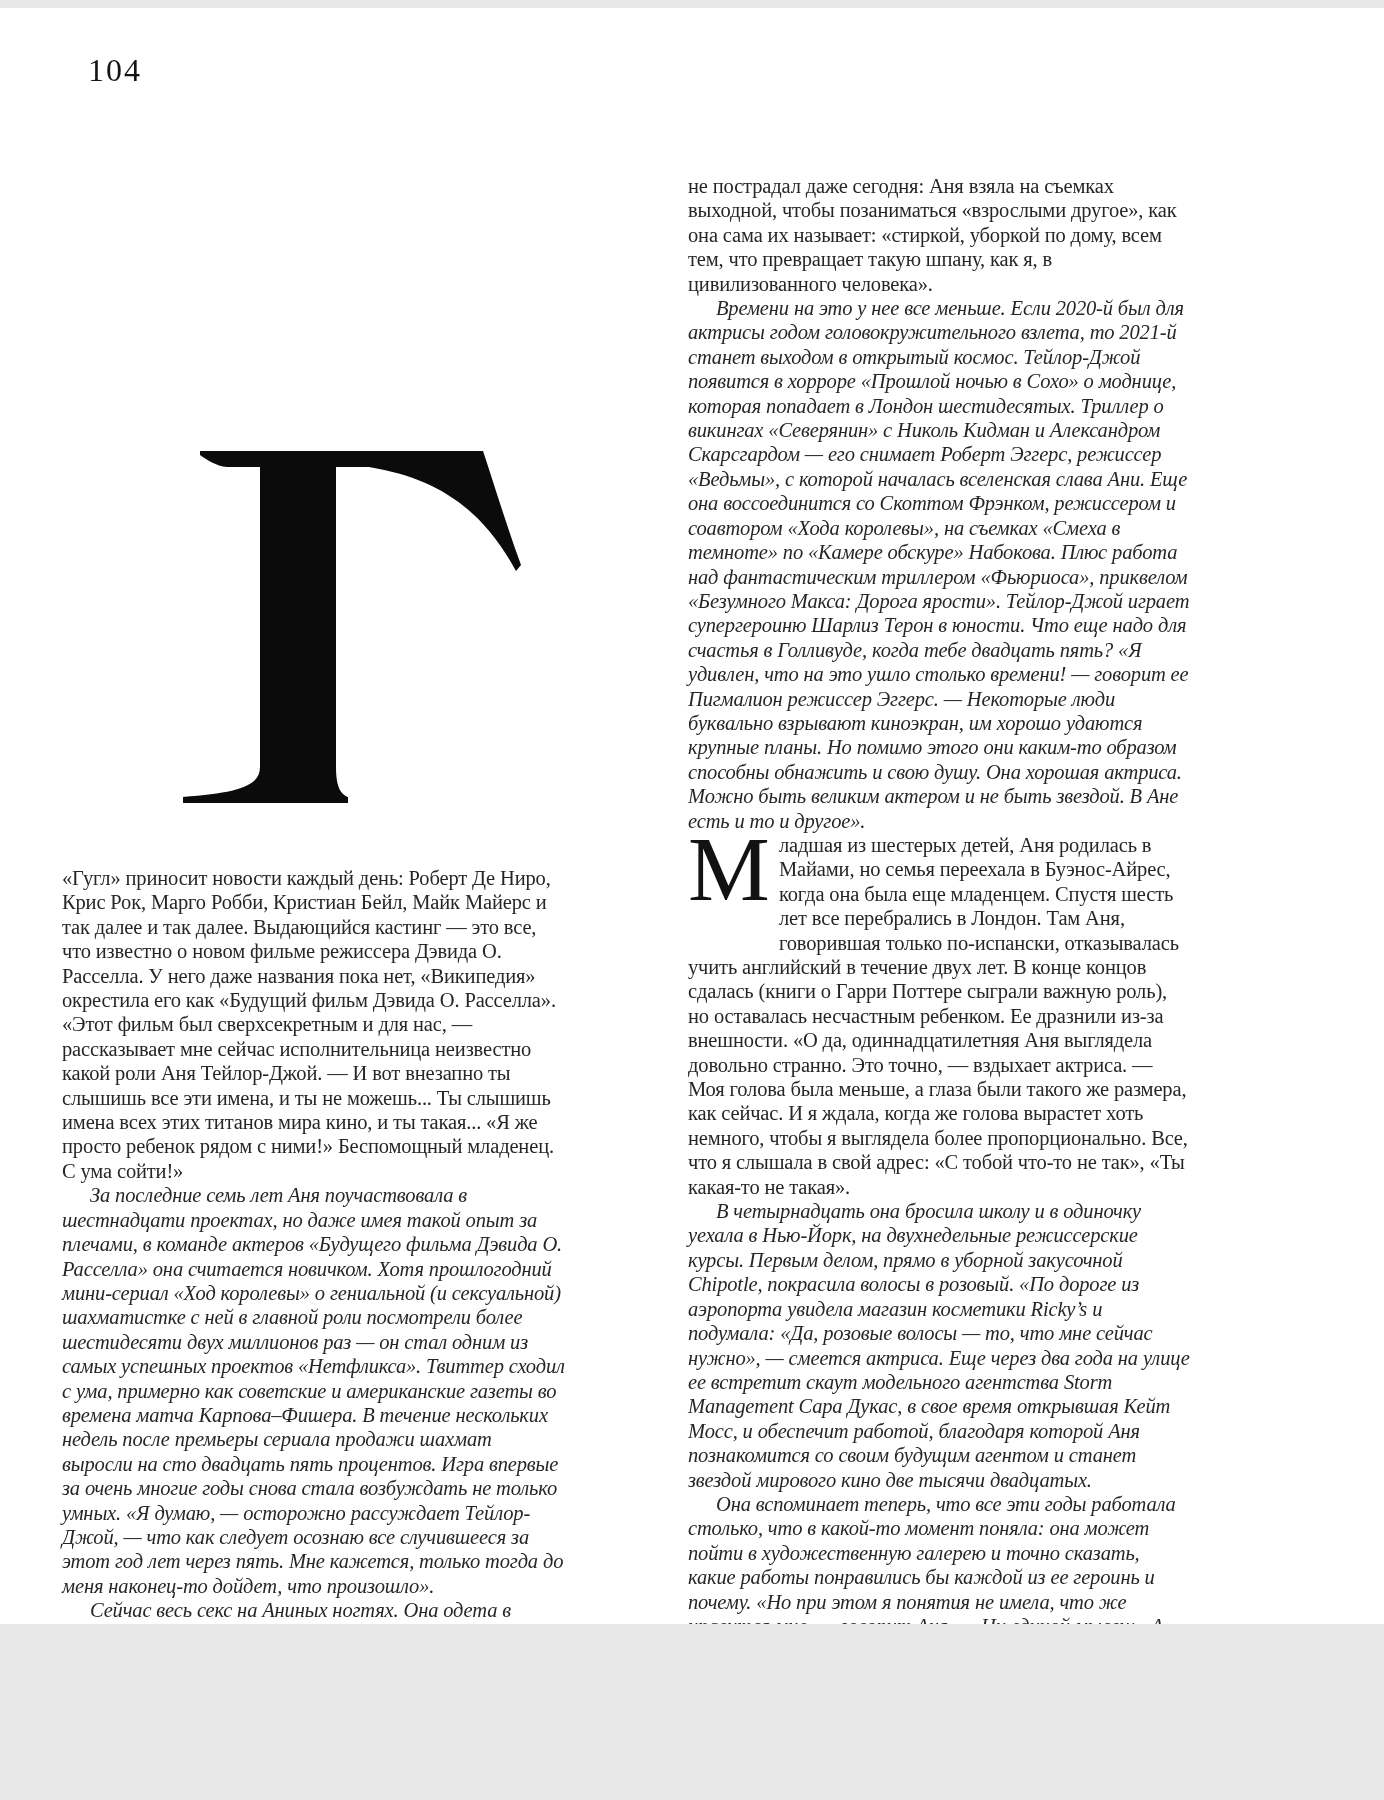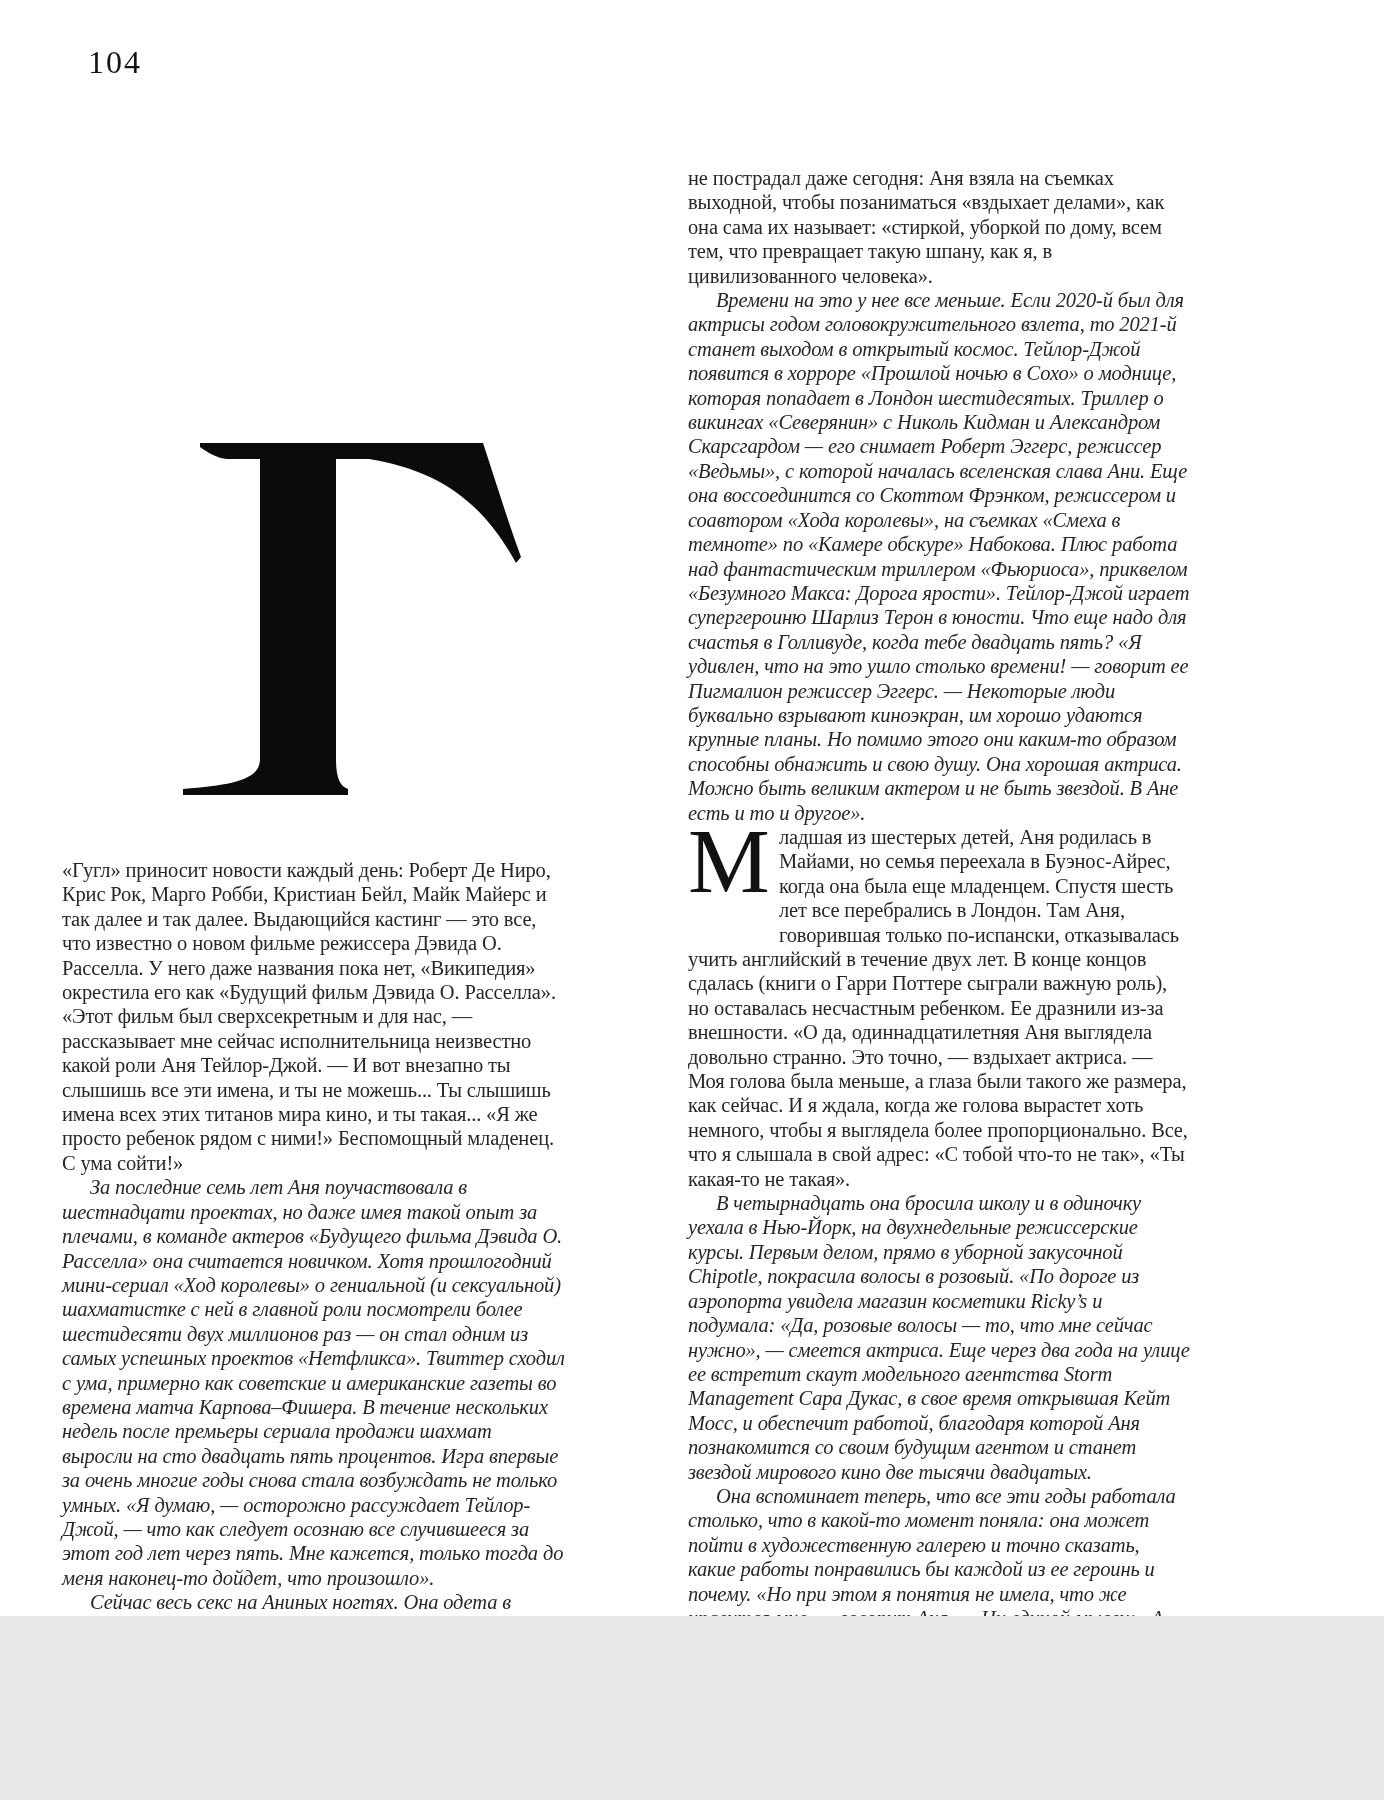--- a/index.html
+++ b/index.html
@@ -1,19 +1,19 @@
 <!DOCTYPE html>
 <html lang="ru"><head>
 <meta charset="utf-8">
 <style>
   html,body{margin:0;padding:0;background:#e8e8e8;}
   #page{
     position:relative;
     width:1384px;height:1616px;
-    margin:0 auto;
+    margin:8px auto;
     background:#ffffff;
     font-family:"Liberation Serif", serif;
     color:#262626;
     overflow:hidden;
   }
   .pagenum{
     position:absolute;left:88px;top:44px;
     font-size:32px;letter-spacing:2px;color:#141414;
     font-family:"Liberation Serif", serif;
   }
@@ -67,21 +67,21 @@
          C33,15 24,9 17,4 Z"></path>
   </svg>
 
   <div class="col col-left">
     <p>«Гугл» приносит новости каждый день: Роберт Де Ниро, Крис Рок, Марго Робби, Кристиан Бейл, Майк Майерс и так далее и так далее. Выдающийся кастинг — это все, что известно о новом фильме режиссера Дэвида О. Расселла. У него даже названия пока нет, «Википедия» окрестила его как «Будущий фильм Дэвида О. Расселла». «Этот фильм был сверхсекретным и для нас, — рассказывает мне сейчас исполнительница неизвестно какой роли Аня Тейлор-Джой. — И вот внезапно ты слышишь все эти имена, и ты не можешь... Ты слышишь имена всех этих титанов мира кино, и ты такая... «Я же просто ребенок рядом с ними!» Беспомощный младенец. С ума сойти!»</p>
     <p class="ind">За последние семь лет Аня поучаствовала в шестнадцати проектах, но даже имея такой опыт за плечами, в команде актеров «Будущего фильма Дэвида О. Расселла» она считается новичком. Хотя прошлогодний мини-сериал «Ход королевы» о гениальной (и сексуальной) шахматистке с ней в главной роли посмотрели более шестидесяти двух миллионов раз — он стал одним из самых успешных проектов «Нетфликса». Твиттер сходил с ума, примерно как советские и американские газеты во времена матча Карпова–Фишера. В течение нескольких недель после премьеры сериала продажи шахмат выросли на сто двадцать пять процентов. Игра впервые за очень многие годы снова стала возбуждать не только умных. «Я думаю, — осторожно рассуждает Тейлор-Джой, — что как следует осознаю все случившееся за этот год лет через пять. Мне кажется, только тогда до меня наконец-то дойдет, что произошло».</p>
     <p class="ind">Сейчас весь секс на Аниных ногтях. Она одета в мешковатый черный лонгслив, светлые волосы убраны за уши, полное на вид отсутствие макияжа. И багровые острые ногти-кинжалы, маленькие орудия убийства. «Это для роли! — негодует актриса, перебирая пальцами. — Мои руки обычно выглядят не так!» Маникюр настолько хорош, что</p>
   </div>
 
   <div class="col col-right">
-    <p>не пострадал даже сегодня: Аня взяла на съемках выходной, чтобы позаниматься «вздыхает делами», как она сама их называет: «стиркой, уборкой по дому, всем тем, что превращает такую шпану, как я, в цивилизованного человека».</p>
+    <p>не пострадал даже сегодня: Аня взяла на съемках выходной, чтобы позаниматься «взрослыми другое», как она сама их называет: «стиркой, уборкой по дому, всем тем, что превращает такую шпану, как я, в цивилизованного человека».</p>
     <p class="ind">Времени на это у нее все меньше. Если 2020-й был для актрисы годом головокружительного взлета, то 2021-й станет выходом в открытый космос. Тейлор-Джой появится в хорроре «Прошлой ночью в Сохо» о моднице, которая попадает в Лондон шестидесятых. Триллер о викингах «Северянин» с Николь Кидман и Александром Скарсгардом — его снимает Роберт Эггерс, режиссер «Ведьмы», с которой началась вселенская слава Ани. Еще она воссоединится со Скоттом Фрэнком, режиссером и соавтором «Хода королевы», на съемках «Смеха в темноте» по «Камере обскуре» Набокова. Плюс работа над фантастическим триллером «Фьюриоса», приквелом «Безумного Макса: Дорога ярости». Тейлор-Джой играет супергероиню Шарлиз Терон в юности. Что еще надо для счастья в Голливуде, когда тебе двадцать пять? «Я удивлен, что на это ушло столько времени! — говорит ее Пигмалион режиссер Эггерс. — Некоторые люди буквально взрывают киноэкран, им хорошо удаются крупные планы. Но помимо этого они каким-то образом способны обнажить и свою душу. Она хорошая актриса. Можно быть великим актером и не быть звездой. В Ане есть и то и другое».</p>
     <p class="mpara">
       <span class="mcap-box">
           <span class="mcap">М</span>
         </span><span>ладшая из шестерых детей, Аня родилась в Майами, но семья переехала в Буэнос-Айрес, когда она была еще младенцем. Спустя шесть лет все перебрались в Лондон. Там Аня, говорившая только по-испански, отказывалась учить английский в течение двух лет. В конце концов сдалась (книги о Гарри Поттере сыграли важную роль), но оставалась несчастным ребенком. Ее дразнили из-за внешности. «О да, одиннадцатилетняя Аня выглядела довольно странно. Это точно, — вздыхает актриса. — Моя голова была меньше, а глаза были такого же размера, как сейчас. И я ждала, когда же голова вырастет хоть немного, чтобы я выглядела более пропорционально. Все, что я слышала в свой адрес: «С тобой что-то не так», «Ты какая-то не такая».</span>
     </p>
     <p class="ind">В четырнадцать она бросила школу и в одиночку уехала в Нью-Йорк, на двухнедельные режиссерские курсы. Первым делом, прямо в уборной закусочной Chipotle, покрасила волосы в розовый. «По дороге из аэропорта увидела магазин косметики Ricky’s и подумала: «Да, розовые волосы — то, что мне сейчас нужно», — смеется актриса. Еще через два года на улице ее встретит скаут модельного агентства Storm Management Сара Дукас, в свое время открывшая Кейт Мосс, и обеспечит работой, благодаря которой Аня познакомится со своим будущим агентом и станет звездой мирового кино две тысячи двадцатых.</p>
     <p class="ind"><span>Она вспоминает теперь, что все эти годы работала столько, что в какой-то момент поняла: она может пойти в художественную галерею и точно сказать, какие работы понравились бы каждой из ее героинь и почему. «Но при этом я понятия не имела, что же нравится мне, — говорит Аня. — Ни единой мысли: «А что бы выбрала лично я?» Я осторожно спрашиваю, есть ли у нее опыт психотерапии. Тейлор-Джой отвечает без задней мысли: «У меня не было терапии последние четыре года. Но я ведь провожу очень много времени, анализируя собственные мысли. Я уже нахожусь</span><span class="endmark">❖</span>
     </p>
   </div>

